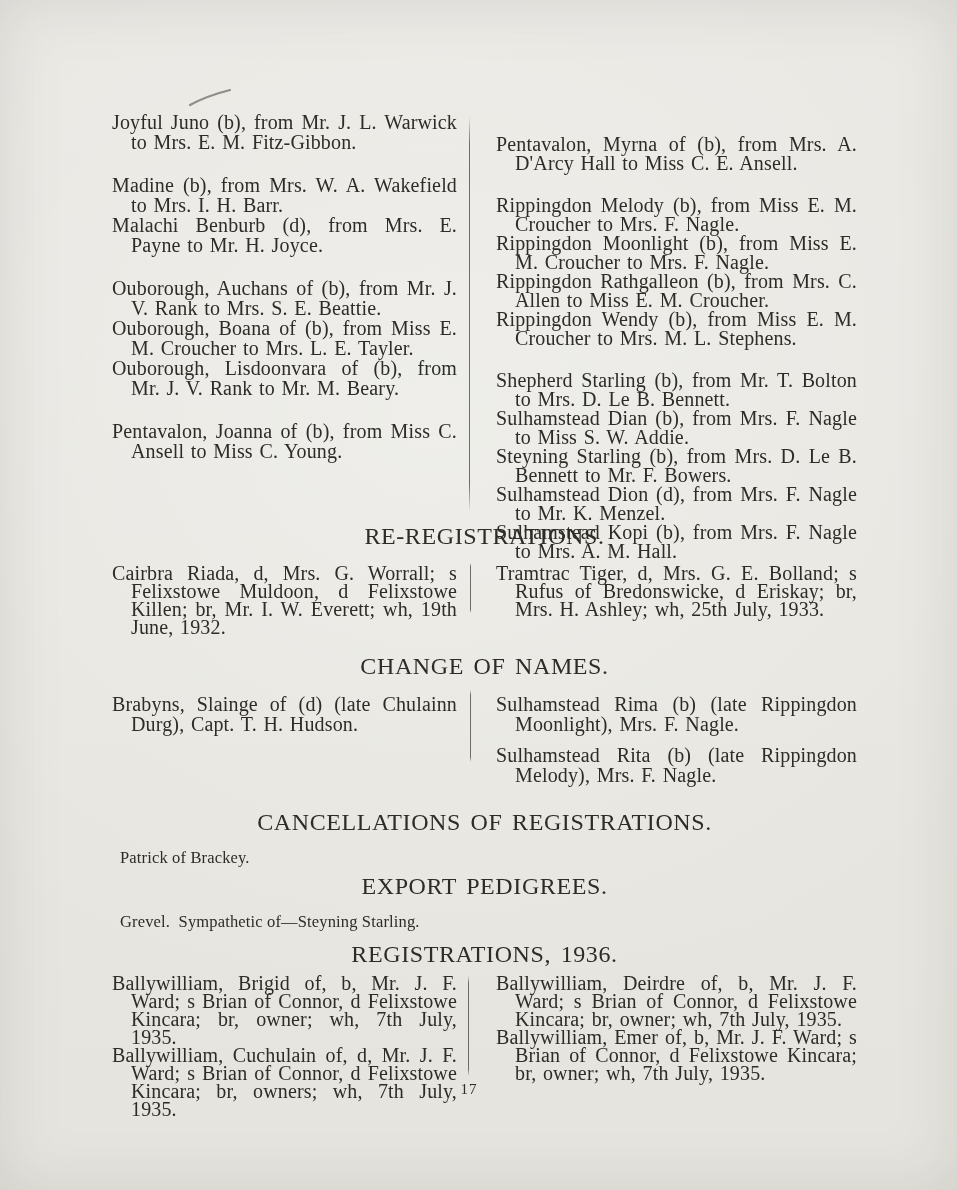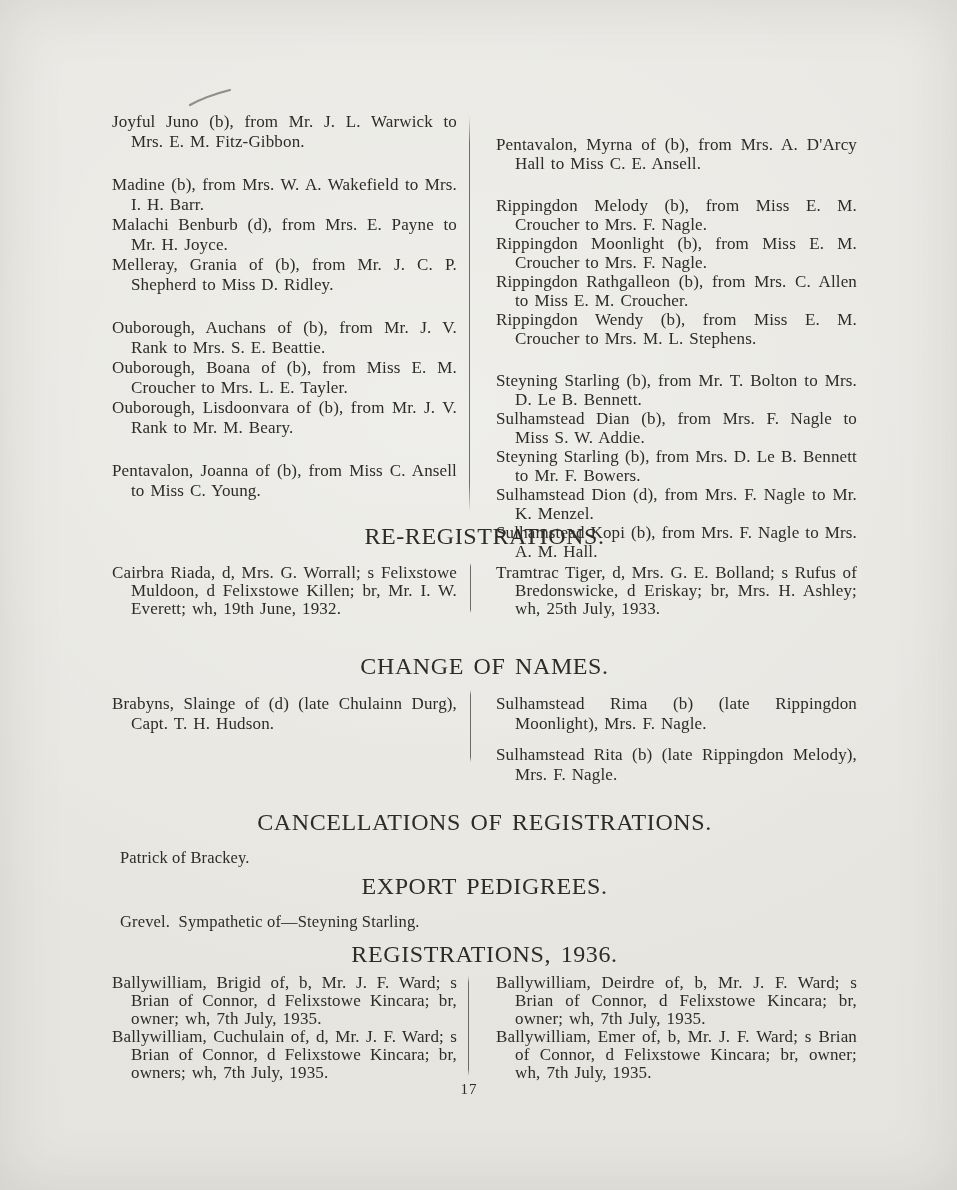--- a/index.html
+++ b/index.html
@@ -11,21 +11,21 @@
       linear-gradient(#e9e8e3, #e5e4de);
     box-shadow: inset 0 0 60px rgba(120,118,110,0.18);
     font-family:"Liberation Serif","DejaVu Serif",serif;
     color:#2e2c27;
   }
   section{position:absolute;left:112px;width:745px;}
   .cols{display:flex;align-items:flex-start;}
   .col-left{width:345px;}
   .col-right{width:361px;margin-left:39px;}
   p.entry{
-    margin:0;font-size:17px;line-height:20px;text-align:justify;
+    margin:0;font-size:20px;line-height:20px;text-align:justify;
     padding-left:19px;text-indent:-19px;word-spacing:1.5px;letter-spacing:0.15px;
   }
   .transfers{top:112px;}
   .transfers .col-left .group{margin-bottom:23px;}
   .transfers .col-right .group{margin-bottom:9px;margin-top:23px;}
   .transfers .col-right p.entry{line-height:19px;}
   .heading{
     position:absolute;left:112px;width:745px;margin:0;
     font-size:24px;line-height:21px;font-weight:normal;text-align:center;
     letter-spacing:0.6px;word-spacing:3px;
@@ -69,21 +69,20 @@
       <div class="col-left">
 
       <div class="group">
 
           <p class="entry">Joyful Juno (b), from Mr. J. L. Warwick to Mrs. E. M. Fitz-Gibbon.</p>
           </div>
           <div class="group">
 
           <p class="entry">Madine (b), from Mrs. W. A. Wakefield to Mrs. I. H. Barr.</p>
             <p class="entry">Malachi Benburb (d), from Mrs. E. Payne to Mr. H. Joyce.</p>
-            <p class="entry">Melleray, Grania of (b), from Mr. J. C. P. Shepherd to Miss D. Ridley.</p>
           </div>
           <div class="group">
 
           <p class="entry">Ouborough, Auchans of (b), from Mr. J. V. Rank to Mrs. S. E. Beattie.</p>
             <p class="entry">Ouborough, Boana of (b), from Miss E. M. Croucher to Mrs. L. E. Tayler.</p>
             <p class="entry">Ouborough, Lisdoonvara of (b), from Mr. J. V. Rank to Mr. M. Beary.</p>
           </div>
           <div class="group">
 
           <p class="entry">Pentavalon, Joanna of (b), from Miss C. Ansell to Miss C. Young.</p>
@@ -97,21 +96,21 @@
           </div>
           <div class="group">
 
           <p class="entry">Rippingdon Melody (b), from Miss E. M. Croucher to Mrs. F. Nagle.</p>
             <p class="entry">Rippingdon Moonlight (b), from Miss E. M. Croucher to Mrs. F. Nagle.</p>
             <p class="entry">Rippingdon Rathgalleon (b), from Mrs. C. Allen to Miss E. M. Croucher.</p>
             <p class="entry">Rippingdon Wendy (b), from Miss E. M. Croucher to Mrs. M. L. Stephens.</p>
           </div>
           <div class="group">
 
-          <p class="entry">Steyning Starling (b), from Mr. T. Bolton to Mrs. D. Le B. Bennett.</p>
+          <p class="entry">Shepherd Starling (b), from Mr. T. Bolton to Mrs. D. Le B. Bennett.</p>
             <p class="entry">Sulhamstead Dian (b), from Mrs. F. Nagle to Miss S. W. Addie.</p>
             <p class="entry">Steyning Starling (b), from Mrs. D. Le B. Bennett to Mr. F. Bowers.</p>
             <p class="entry">Sulhamstead Dion (d), from Mrs. F. Nagle to Mr. K. Menzel.</p>
             <p class="entry">Sulhamstead Kopi (b), from Mrs. F. Nagle to Mrs. A. M. Hall.</p>
           </div>
         </div>
     </div>
   </section>
   <div class="vrule vr-transfers"></div>
 

